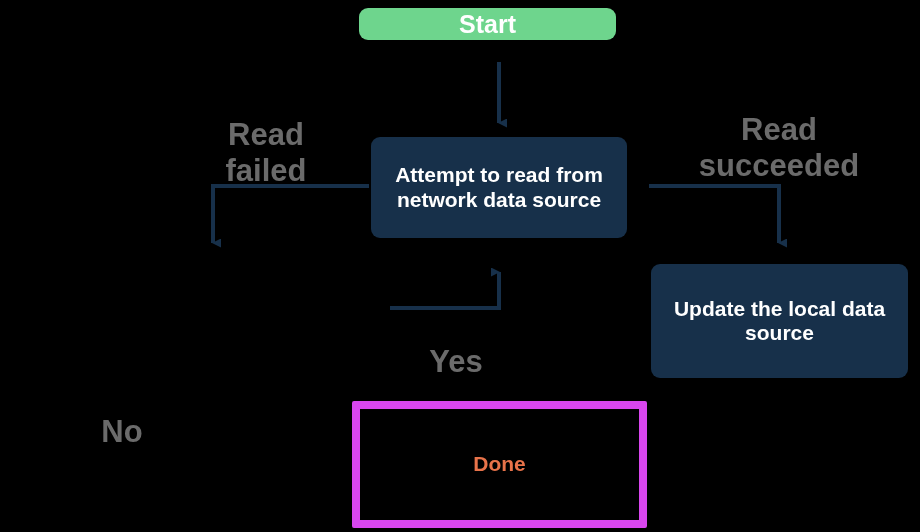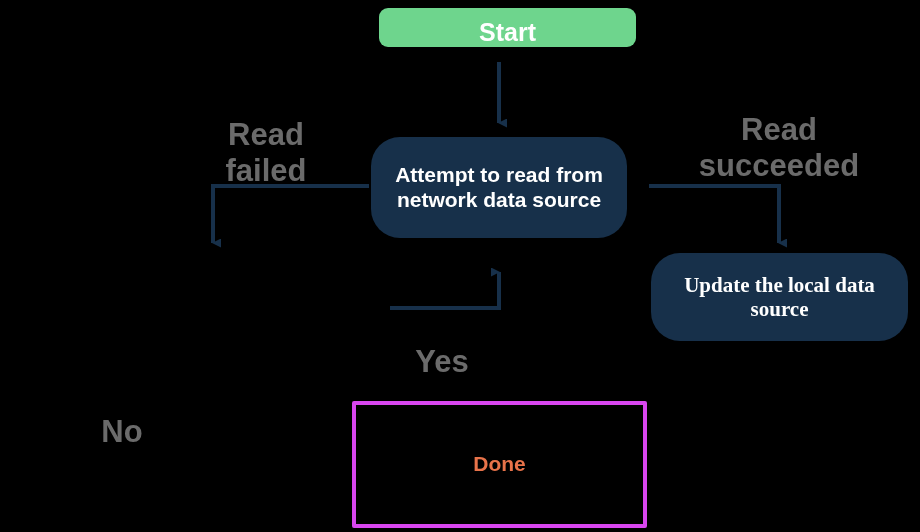--- a/index.html
+++ b/index.html
@@ -30,25 +30,24 @@
     color: #ffffff;
     font-size: 25px;
     font-weight: 700;
   }
   .node-process {
     background: #17304a;
     color: #ffffff;
     font-size: 21px;
     font-weight: 700;
     padding: 6px 0;
-    border-radius: 29px;
   }
   .node-terminal {
     background: transparent;
-    border: 4px solid #d946ef;
+    border: 8px solid #d946ef;
     color: #e8734a;
     font-size: 21px;
     font-weight: 700;
     border-radius: 2px;
   }
   .edge-label {
     position: absolute;
     color: #6b6b6b;
     font-size: 31px;
     font-weight: 700;
@@ -90,42 +89,42 @@
 
     <g>
       <path d="M649,186 L779,186 L779,243" stroke="#17304a" stroke-width="4" fill="none" stroke-linejoin="miter" marker-end="url(#arrowdown)"></path>
     </g>
 
     <g>
       <path d="M390,308 L499,308 L499,272" stroke="#17304a" stroke-width="4" fill="none" stroke-linejoin="miter" marker-end="url(#arrowup)"></path>
     </g>
   </svg>
 
-  <div class="node node-start" style="left:379px; top:8px; width:257px; height:39px;align-items:flex-end;">
+  <div class="node node-start" style="left:359px; top:8px; width:257px; height:32px;">
     <span>Start</span>
   </div>
 
   <div class="node node-process" style="left:371px; top:137px; width:256px; height:101px;">
     <span style="white-space:pre-line">Attempt to read from
 network data source</span>
   </div>
 
 
-  <div class="node node-process" style="left:651px; top:253px; width:257px; height:88px;font-family:Liberation Serif, serif;">
+  <div class="node node-process" style="left:651px; top:264px; width:257px; height:114px;">
     <span style="white-space:pre-line">Update the local data
 source</span>
   </div>
 
   <div class="node node-terminal" style="left:352px; top:401px; width:295px; height:127px;">
     <span>Done</span>
   </div>
 
   <div class="edge-label" style="left:196px; top:117px; width:140px;">Read
 failed</div>
 
   <div class="edge-label" style="left:674px; top:112px; width:210px;">Read
 succeeded</div>
 
-  <div class="edge-label" style="left:392px; top:344px; width:100px;">Yes</div>
+  <div class="edge-label" style="left:406px; top:344px; width:100px;">Yes</div>
 
   <div class="edge-label" style="left:72px; top:414px; width:100px;">No</div>
 
 </div>
 
 </body></html>

